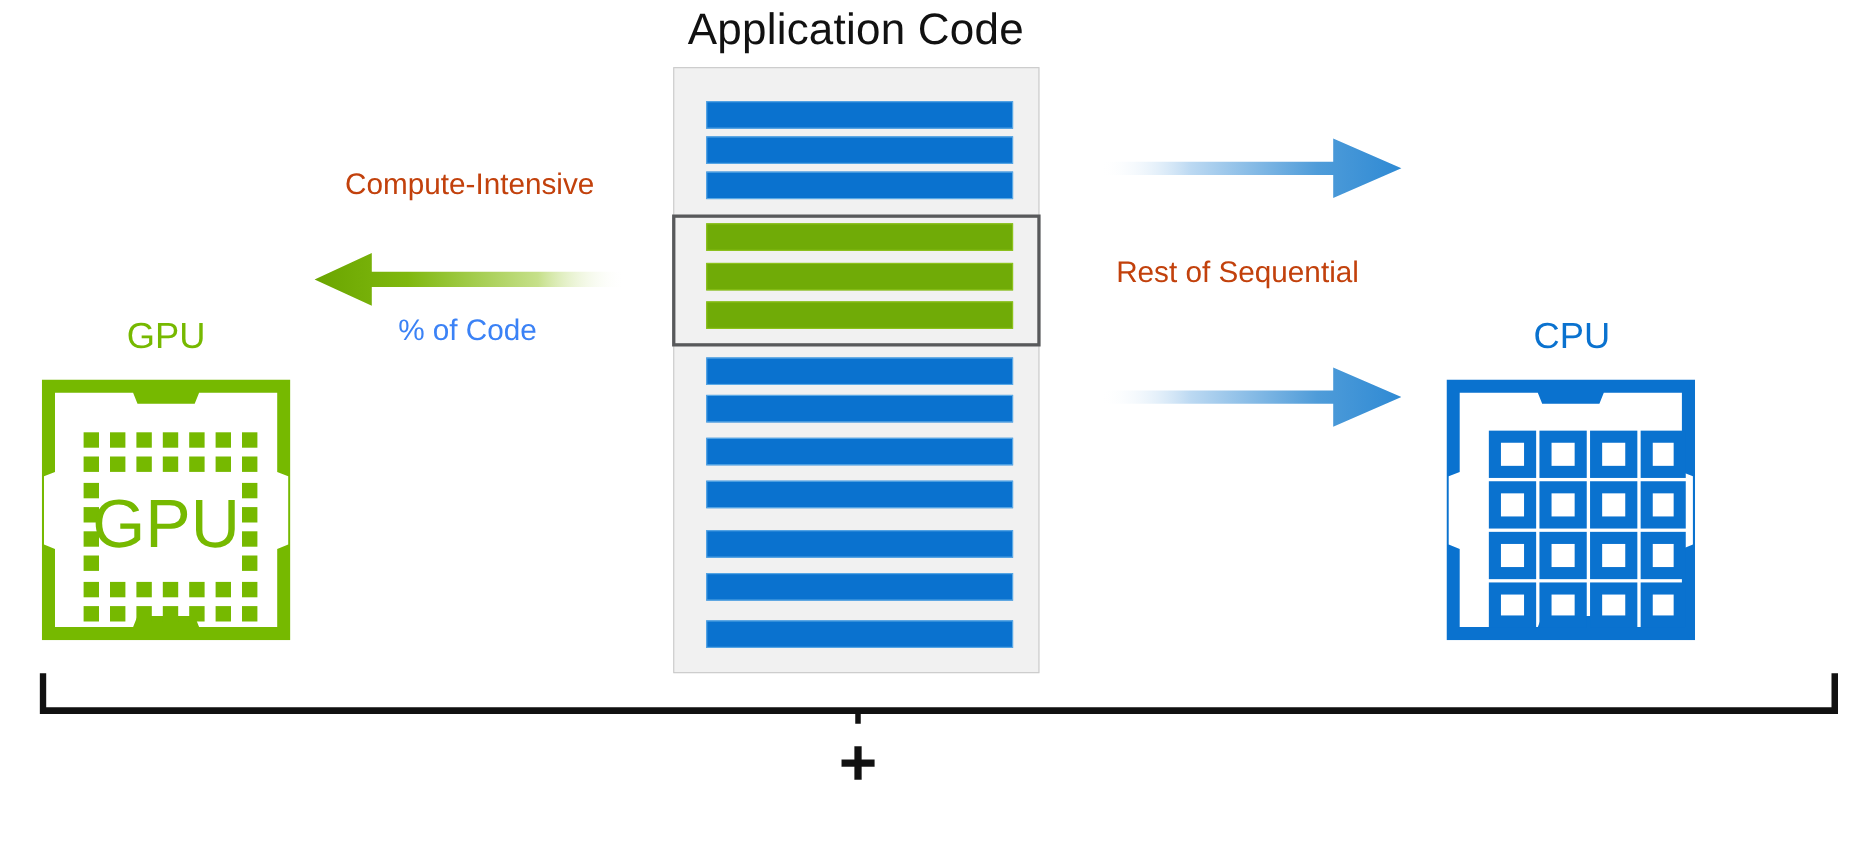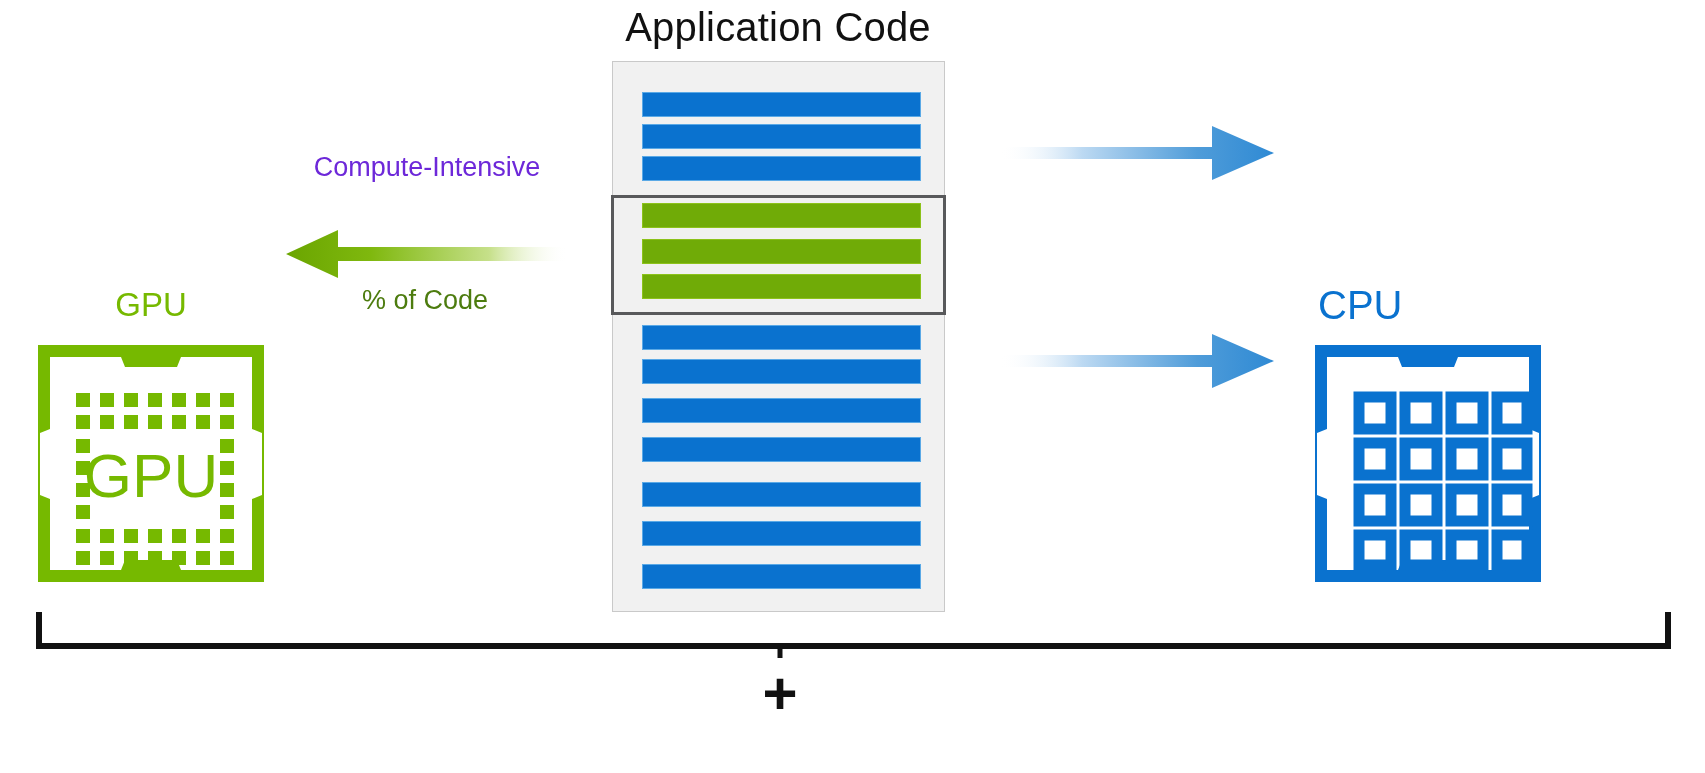--- a/index.html
+++ b/index.html
@@ -76,56 +76,56 @@
   .arrow-wrap { position: absolute; }
 
   #arrow-gpu  { left: 283px; top: 228px;  width: 285px; height: 52px; }
   #arrow-cpu-top { left: 1000px; top: 122px; width: 275px; height: 62px; }
   #arrow-cpu-bottom { left: 1000px; top: 330px; width: 275px; height: 62px; }
 
   
   .label-block {
     position: absolute;
     text-align: center;
-    color: #6d28d9;
+    color: #c2410c;
     font-size: 27px;
     line-height: 38px;
   }
   #label-compute { left: 252px; top: 148px; width: 350px; }
   #label-rest    { left: 950px; top: 228px; width: 350px; }
 
   #label-pct {
     position: absolute;
     left: 280px;
     top: 282px;
     width: 290px;
     text-align: center;
-    color: #4d7c0f;
+    color: #3b82f6;
     font-size: 27px;
     line-height: 36px;
   }
 
   #label-gpu {
     position: absolute;
     left: 40px;
     top: 284px;
     width: 222px;
     text-align: center;
     color: #76b900;
     font-size: 33px;
     line-height: 42px;
   }
   #label-cpu {
     position: absolute;
     left: 1318px;
     top: 284px;
     width: 222px;
-    text-align: left;
+    text-align: center;
     color: #0a72cf;
-    font-size: 40px;
+    font-size: 33px;
     line-height: 42px;
   }
 
   
   #gpu-chip { position: absolute; left: 38px;  top: 345px; width: 226px; height: 237px; }
   #cpu-chip { position: absolute; left: 1315px; top: 345px; width: 226px; height: 237px; }
 
   
   #bottom-bracket {
     position: absolute;
@@ -213,20 +213,21 @@
     </svg>
   </div>
 
   <div class="label-block" id="label-compute">
     <div>Compute-Intensive</div>
   </div>
 
   <div id="label-pct">% of Code</div>
 
   <div class="label-block" id="label-rest">
+    <div>Rest of Sequential</div>
   </div>
 
   <div id="label-gpu">GPU</div>
   <div id="label-cpu">CPU</div>
 
   <div id="gpu-chip">
     <svg width="226" height="237" viewBox="0 0 226 237">
       <g fill="#76b900">
 
         <path d="M 0 0 L 226 0 L 226 237 L 0 237 Z

